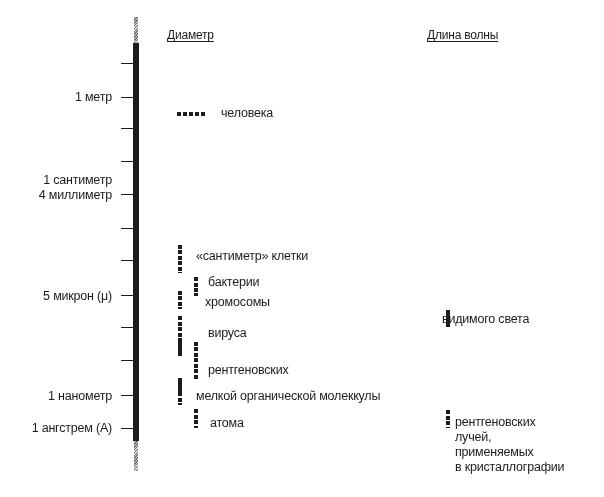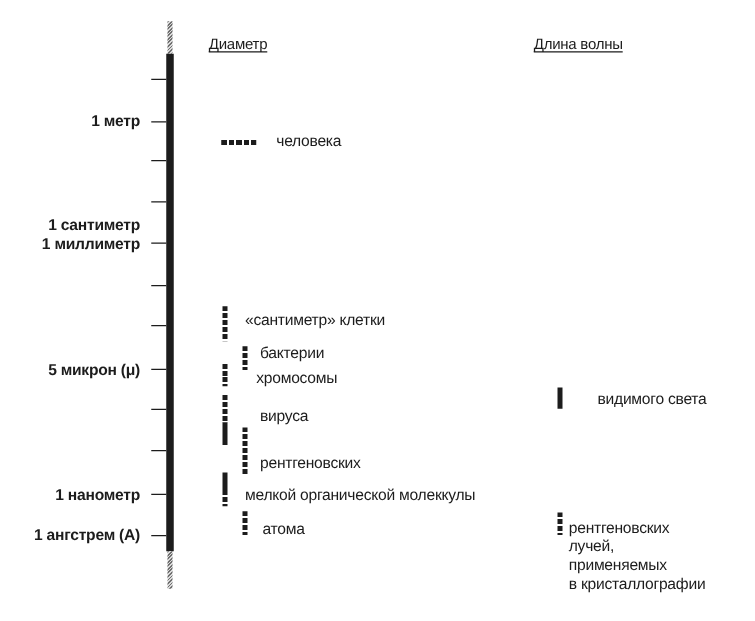--- a/index.html
+++ b/index.html
@@ -3,21 +3,21 @@
   <meta charset="utf-8">
   <style>
     html, body { margin: 0; padding: 0; background: #ffffff; }
     body { width: 604px; height: 497px; position: relative; overflow: hidden;
            font-family: "Liberation Sans", "DejaVu Sans", sans-serif; color: #1c1c1c; }
     .axis { position: absolute; left: 133px; top: 43px; width: 6px; height: 398px; background: #1c1c1c; }
     .axis-cap { position: absolute; left: 134px; width: 4px;
       background: repeating-linear-gradient(135deg, #6f6f6f 0 1px, #d9d9d9 1px 2px); }
     .tick { position: absolute; left: 121px; width: 12px; height: 1px; background: #1c1c1c; }
     .scale-label { position: absolute; right: 492px; font-size: 12.5px; line-height: 14px;
-      white-space: nowrap; text-align: right; letter-spacing: -0.2px; font-weight: bold; }
+      white-space: nowrap; text-align: right; letter-spacing: -0.2px; }
     .col-head { position: absolute; font-size: 12px; line-height: 15px; text-decoration: underline;
       text-underline-offset: 2px; letter-spacing: -0.2px; }
     .item-label { position: absolute; font-size: 12.5px; line-height: 14px; white-space: nowrap; letter-spacing: -0.2px; }
     .vmark { position: absolute; width: 4px;
       background: repeating-linear-gradient(180deg, #1c1c1c 0 4px, transparent 4px 5.5px); }
     .vmark.solid { background: #1c1c1c; }
     .hmark { position: absolute; height: 4px;
       background: repeating-linear-gradient(90deg, #1c1c1c 0 4.5px, transparent 4.5px 6px); }
     .multiline { line-height: 15px; white-space: pre-line; }
   </style>
@@ -36,21 +36,21 @@
 <div class="tick" style="top:228px"></div>
 <div class="tick" style="top:260px"></div>
 <div class="tick" style="top:295px"></div>
 <div class="tick" style="top:327px"></div>
 <div class="tick" style="top:360px"></div>
 <div class="tick" style="top:395px"></div>
 <div class="tick" style="top:428px"></div>
 
 <div class="scale-label" style="top:90px">1 метр</div>
 <div class="scale-label" style="top:173px">1 сантиметр</div>
-<div class="scale-label" style="top:188px">1 миллиметр</div>
+<div class="scale-label" style="top:188px">4 миллиметр</div>
 <div class="scale-label" style="top:289px">5 микрон (μ)</div>
 <div class="scale-label" style="top:389px">1 нанометр</div>
 <div class="scale-label" style="top:421px">1 ангстрем (А)</div>
 
 <div class="col-head" style="left:167px;top:28px">Диаметр</div>
 <div class="col-head" style="left:427px;top:28px">Длина волны</div>
 
 <div class="hmark" style="left:177px;top:112px;width:28px;"></div>
 <div class="item-label" style="left:221px;top:106px">человека</div>
 
@@ -67,19 +67,19 @@
 
 <div class="item-label" style="left:196px;top:249px">«сантиметр» клетки</div>
 <div class="item-label" style="left:208px;top:275px">бактерии</div>
 <div class="item-label" style="left:205px;top:295px">хромосомы</div>
 <div class="item-label" style="left:208px;top:326px">вируса</div>
 <div class="item-label" style="left:208px;top:363px">рентгеновских</div>
 <div class="item-label" style="left:196px;top:389px">мелкой органической молеккулы</div>
 <div class="item-label" style="left:210px;top:416px">атома</div>
 
 <div class="vmark solid" style="left:446px;top:310px;height:17px;"></div>
-<div class="item-label" style="left:478px;top:312px">видимого света</div>
+<div class="item-label" style="left:442px;top:312px">видимого света</div>
 
 <div class="vmark" style="left:446px;top:410px;height:18px;"></div>
 <div class="item-label multiline" style="left:455px;top:415px">рентгеновских
 лучей,
 применяемых
 в кристаллографии</div>
 
 </body></html>

